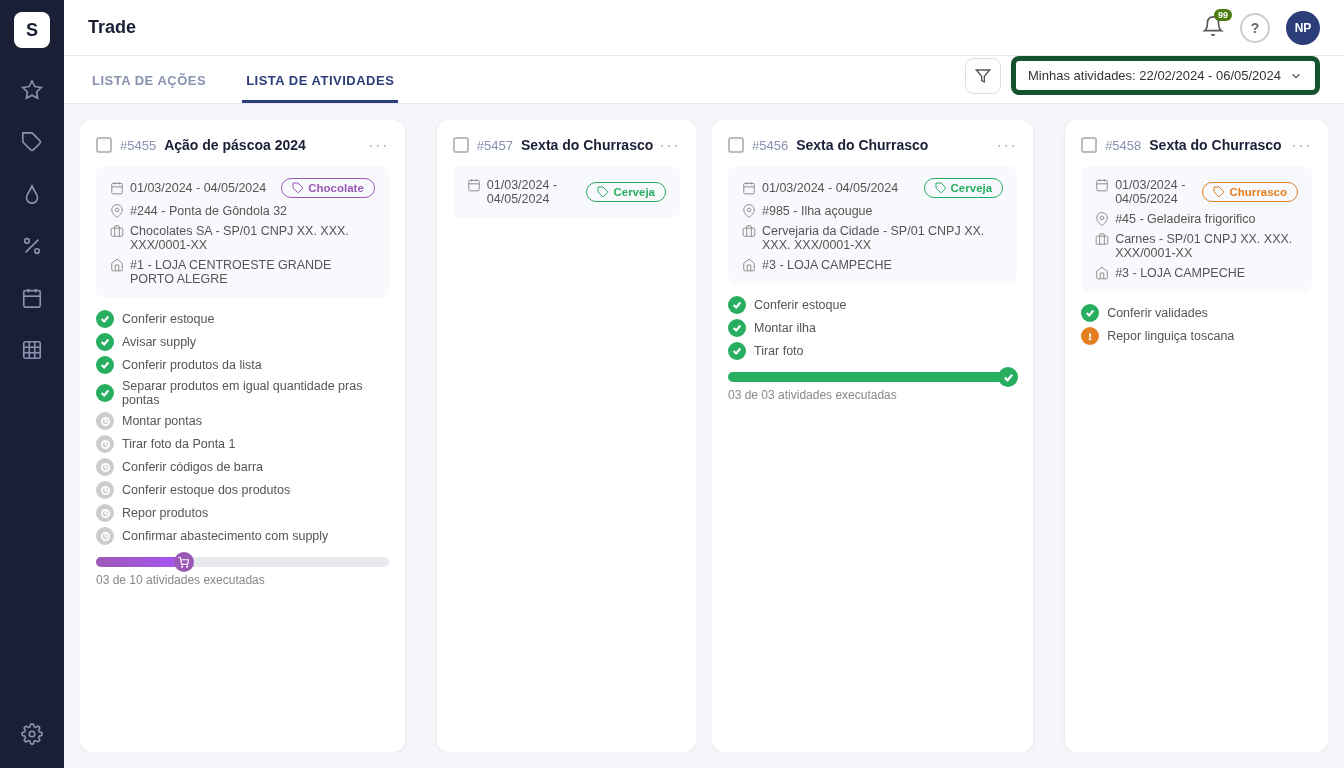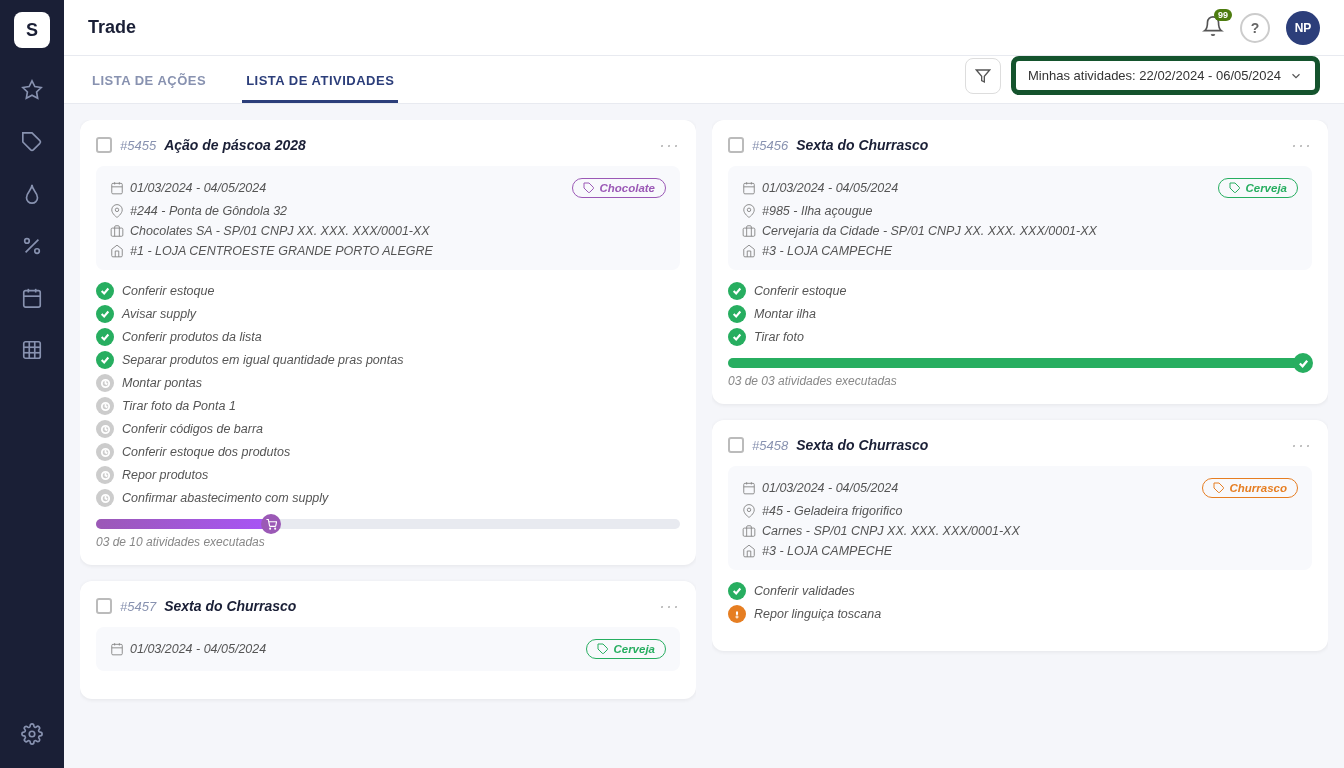--- a/index.html
+++ b/index.html
@@ -159,24 +159,23 @@
       flex: 1;
       display: flex;
       gap: 0;
       overflow: hidden;
       padding: 16px;
       gap: 16px;
     }
     .column {
       flex: 1;
       display: flex;
-      flex-direction: column;
-      gap: 16px;
+      flex-direction: row;
+      gap: 32px;
       overflow-y: auto;
-      font-style: italic;
     }
 
     
     .card {
       background: white;
       border-radius: 12px;
       padding: 16px;
       box-shadow: 0 1px 4px rgba(0,0,0,0.07);
     }
     .card-header {
@@ -225,21 +224,21 @@
       gap: 6px;
     }
     .info-row {
       display: flex;
       align-items: center;
       justify-content: space-between;
       gap: 8px;
     }
     .info-left {
       display: flex;
-      align-items: flex-end;
+      align-items: flex-start;
       gap: 6px;
       color: #555;
       font-size: 12.5px;
     }
     .info-left svg {
       width: 14px; height: 14px;
       fill: none; stroke: #888;
       stroke-width: 1.6;
       flex-shrink: 0;
     }
@@ -443,21 +442,21 @@
 
   <div class="content">
 
     <div class="column">
 
       <div class="card">
         <div class="card-header">
           <div class="card-title-row">
             <div class="card-checkbox"></div>
             <span class="card-number">#5455</span>
-            <span class="card-name">Ação de páscoa 2028</span>
+            <span class="card-name">Ação de páscoa 2024</span>
           </div>
           <div class="more-btn">···</div>
         </div>
         <div class="card-info">
           <div class="info-row">
             <div class="info-left">
               <svg viewBox="0 0 24 24">
                   <rect x="3" y="4" width="18" height="18" rx="2" ry="2"></rect>
                   <line x1="16" y1="2" x2="16" y2="6"></line>
                   <line x1="8" y1="2" x2="8" y2="6"></line>

